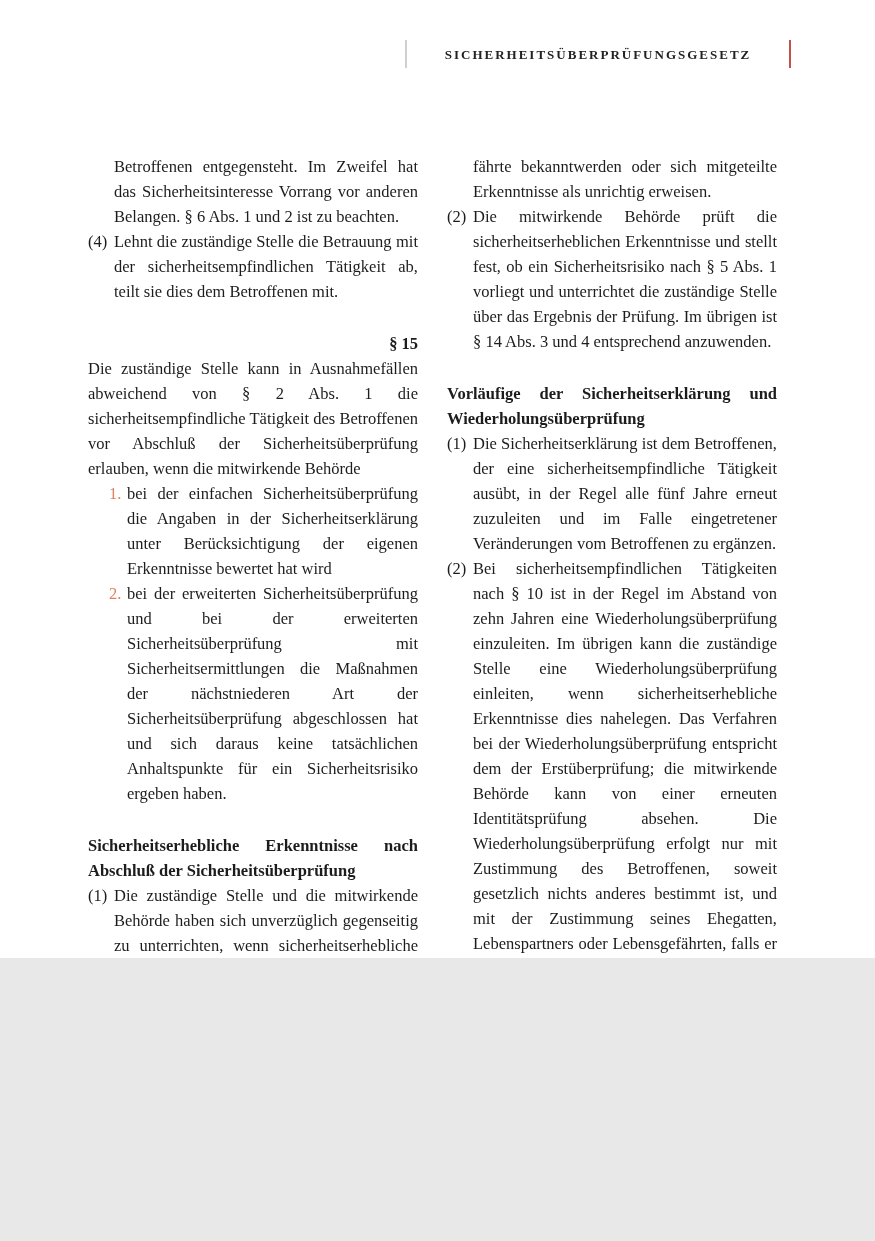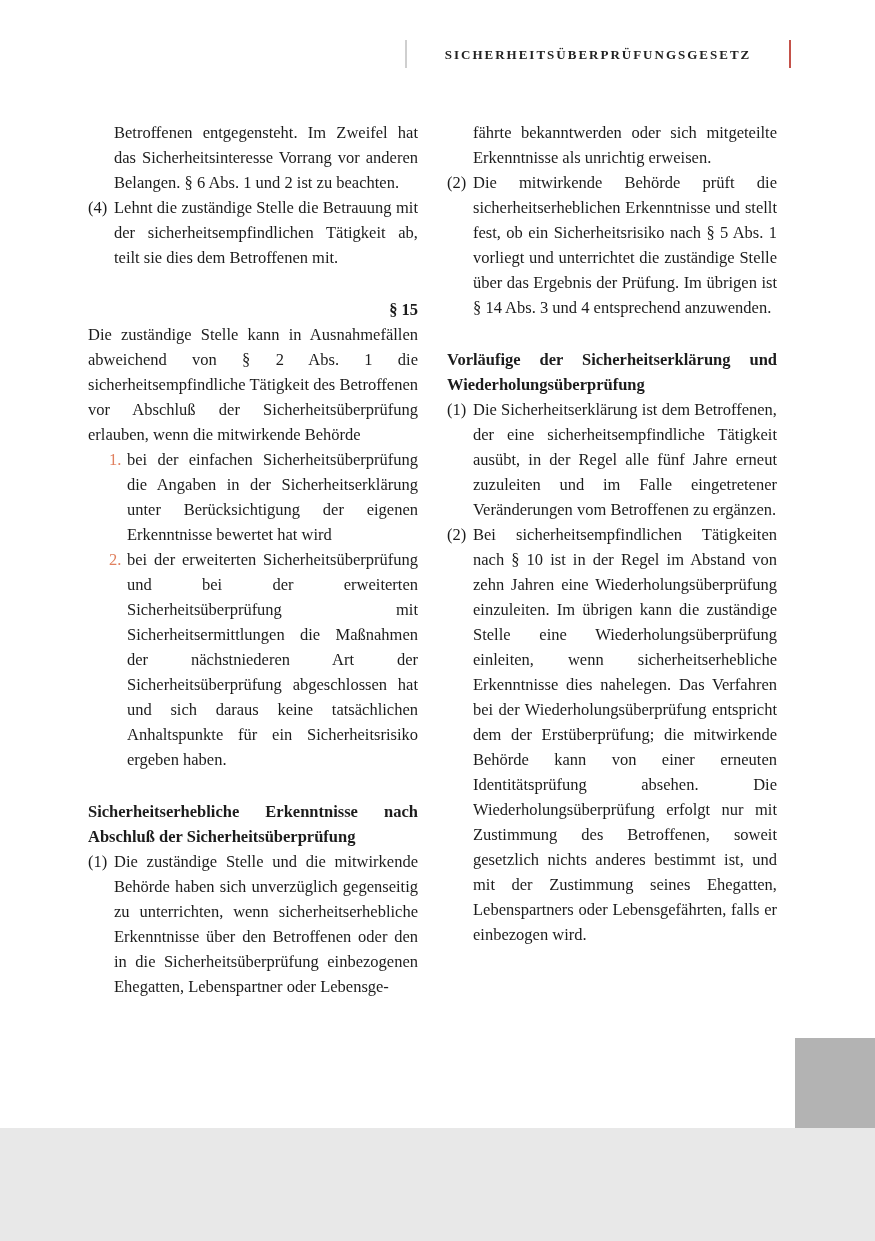--- a/index.html
+++ b/index.html
@@ -1,20 +1,20 @@
 <!DOCTYPE html>
 <html lang="de"><head>
 <meta charset="utf-8">
 <style>
   * { margin: 0; padding: 0; box-sizing: border-box; }
   html, body { background: #e8e8e8; }
   .page {
     position: relative;
     width: 875px;
-    height: 1128px;
+    height: 958px;
     background: #ffffff;
     font-family: "Liberation Serif", serif;
     font-size: 16.5px;
     line-height: 25px;
     color: #1c1c1c;
     overflow: hidden;
     margin: 0 auto;
   }
 
   
@@ -50,20 +50,21 @@
     top: 120px;
     left: 88px;
     width: 689px;
     display: flex;
     gap: 29px;
   }
   .col {
     width: 330px;
     text-align: justify;
     hyphens: auto;
+    margin-top: 34px;
     -webkit-hyphens: auto;
   }
 
   p { text-align: justify; }
 
   
   .cont { padding-left: 26px; }
 
   
   .hang { position: relative; padding-left: 26px; }

